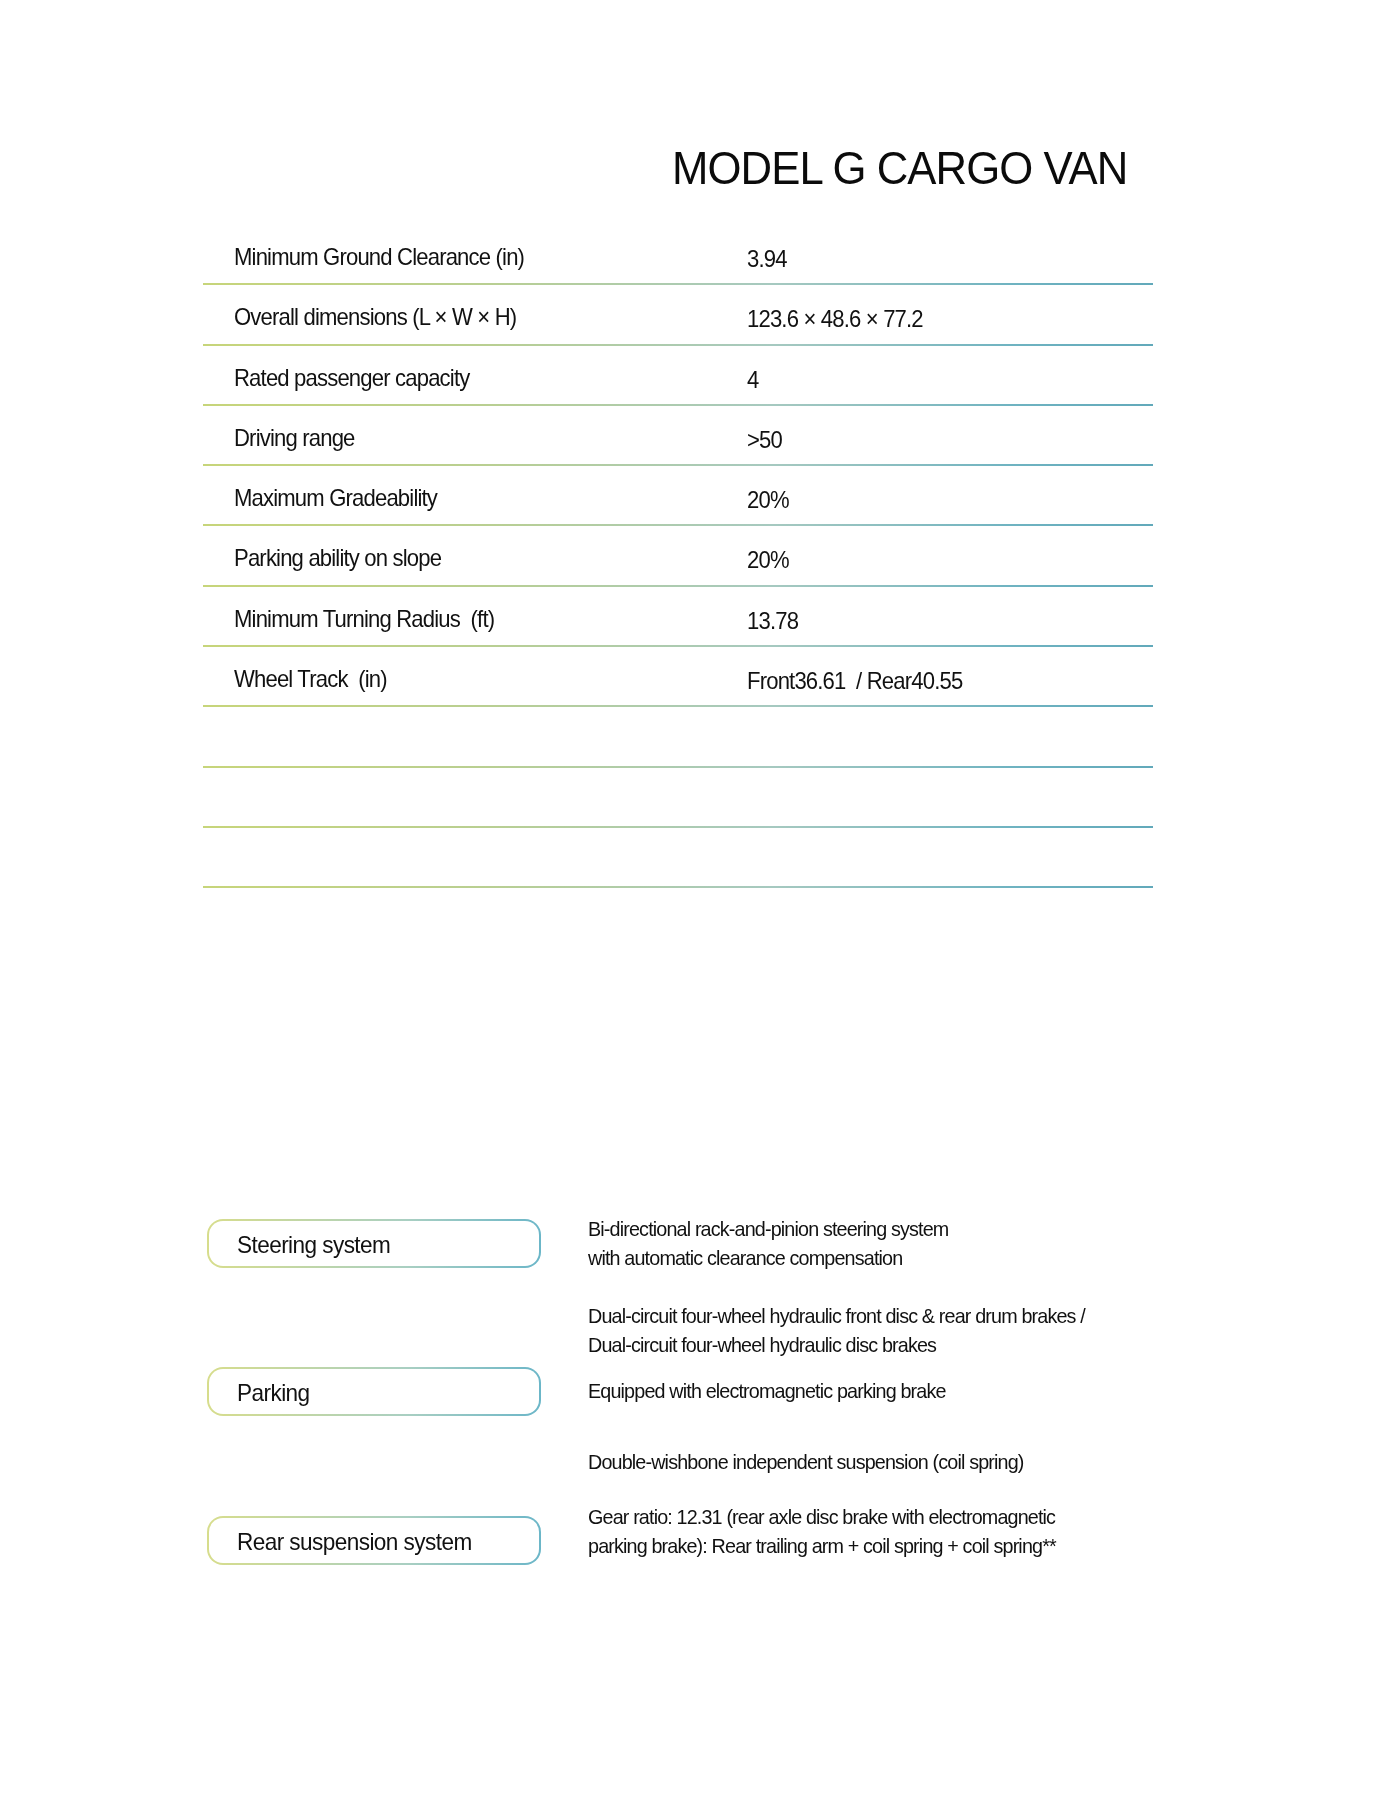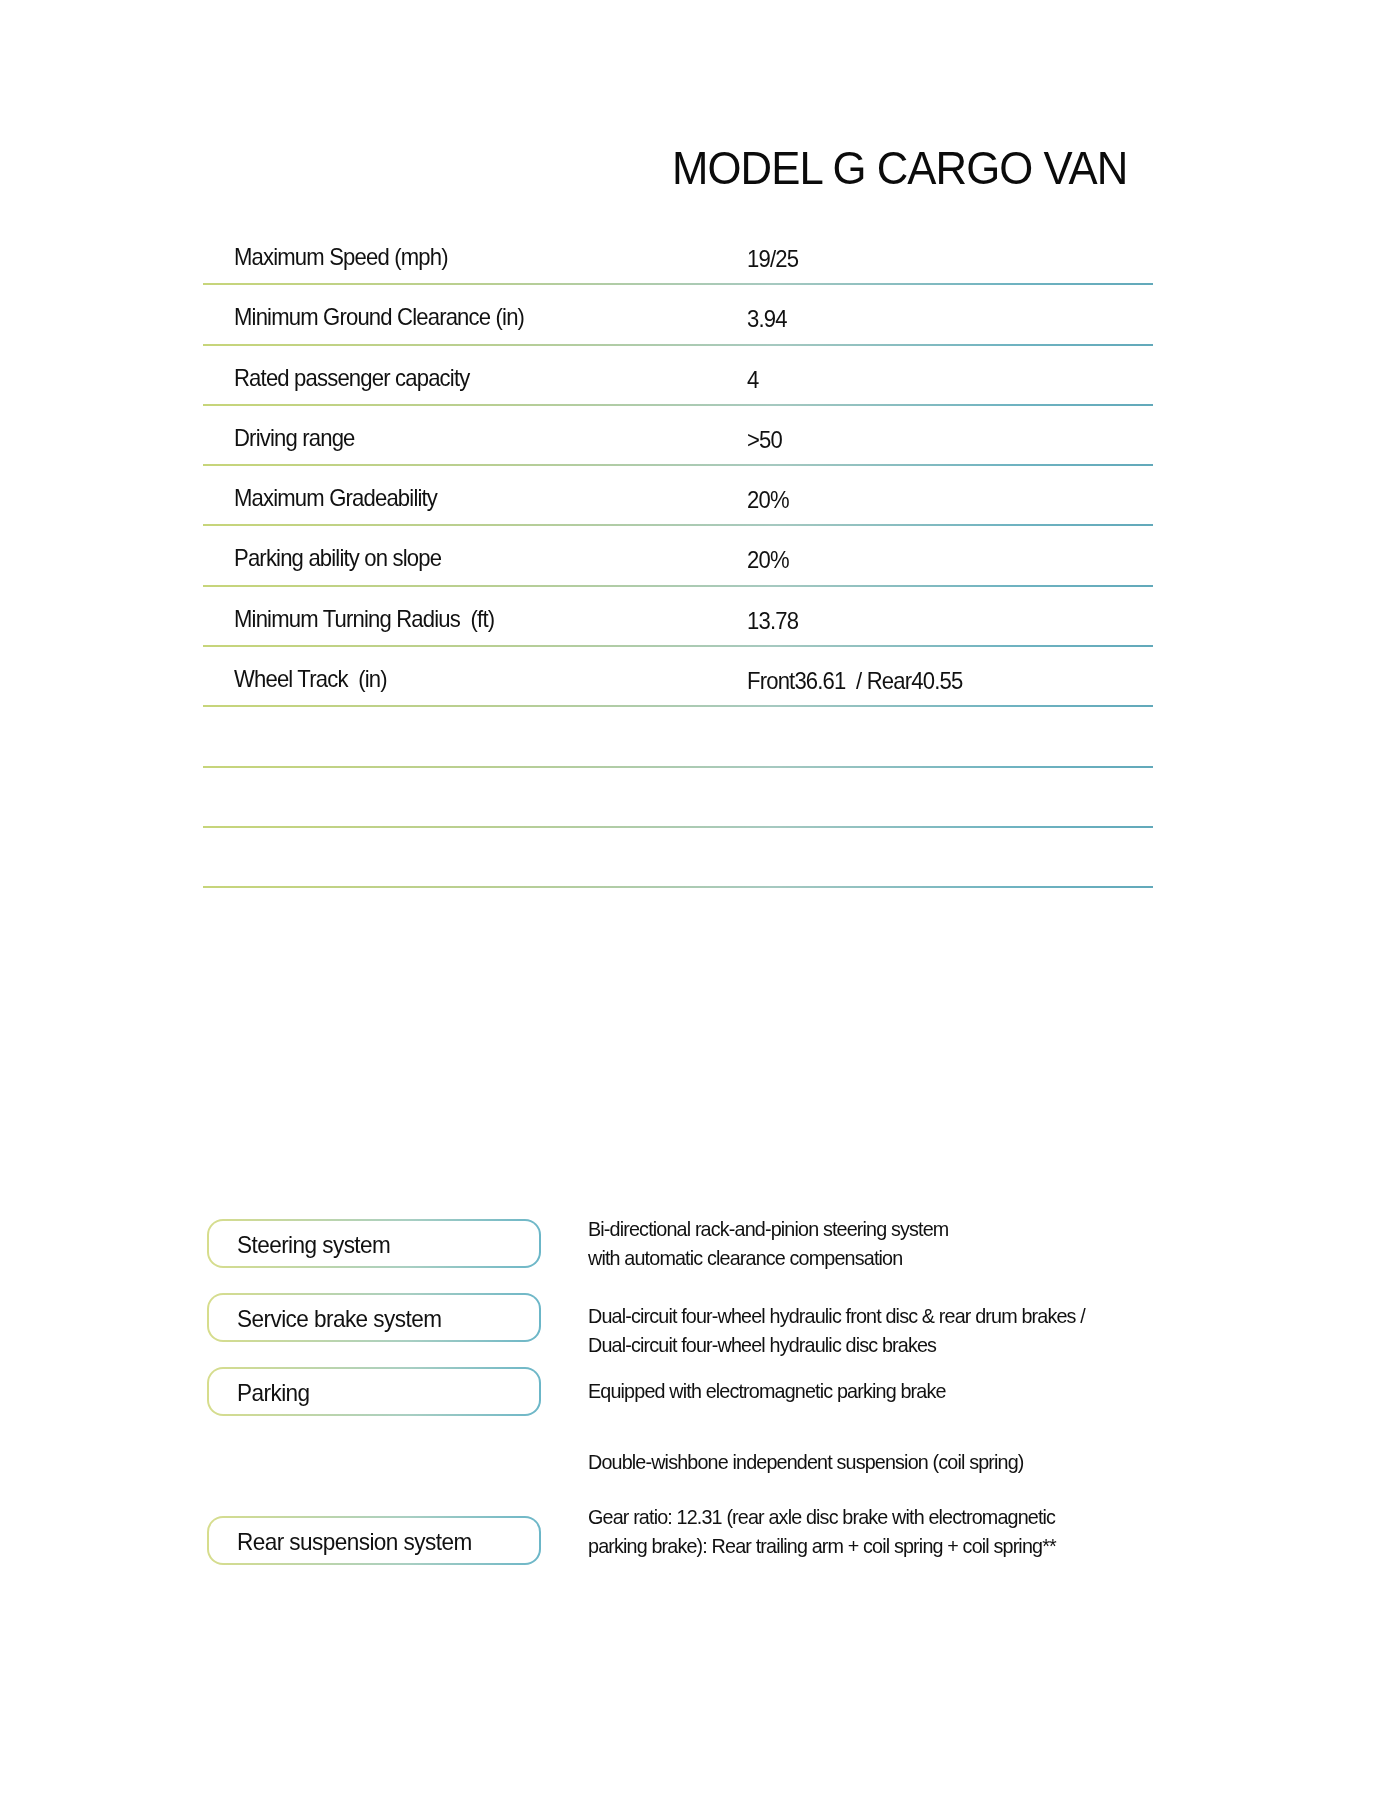--- a/index.html
+++ b/index.html
@@ -28,27 +28,27 @@
               white-space: nowrap; transform: scaleX(0.94); transform-origin: left top; }
   .sys-desc div { white-space: nowrap; }
 </style>
 </head>
 <body>
 
 <div class="title">MODEL G CARGO VAN</div>
 
 <div class="spec-table">
   <div class="spec-row">
-      <span class="spec-label">Maximum Speed (mph)</span>
-      <span class="spec-value">19/25</span>
+      <span class="spec-label">Minimum Ground Clearance (in)</span>
+      <span class="spec-value">3.94</span>
       <div class="rule"></div>
     </div>
   <div class="spec-row">
-      <span class="spec-label">Minimum Ground Clearance (in)</span>
-      <span class="spec-value">3.94</span>
+      <span class="spec-label">Overall dimensions (L × W × H)</span>
+      <span class="spec-value">123.6 × 48.6 × 77.2</span>
       <div class="rule"></div>
     </div>
   <div class="spec-row">
       <span class="spec-label">Rated passenger capacity</span>
       <span class="spec-value">4</span>
       <div class="rule"></div>
     </div>
   <div class="spec-row">
       <span class="spec-label">Driving range</span>
       <span class="spec-value">&gt;50</span>
@@ -97,25 +97,20 @@
         <div class="pill-inner">
           <span class="pill-label">Steering system</span>
         </div>
       </div>
     <div class="sys-desc" style="top:-5px">
       <div>Bi-directional rack-and-pinion steering system</div>
       <div>with automatic clearance compensation</div>
     </div>
   </div>
   <div class="sys-row">
-    <div class="pill">
-        <div class="pill-inner">
-          <span class="pill-label">Service brake system</span>
-        </div>
-      </div>
     <div class="sys-desc" style="top:8px">
       <div>Dual-circuit four-wheel hydraulic front disc &amp; rear drum brakes /</div>
       <div>Dual-circuit four-wheel hydraulic disc brakes</div>
     </div>
   </div>
   <div class="sys-row">
     <div class="pill">
         <div class="pill-inner">
           <span class="pill-label">Parking</span>
         </div>

